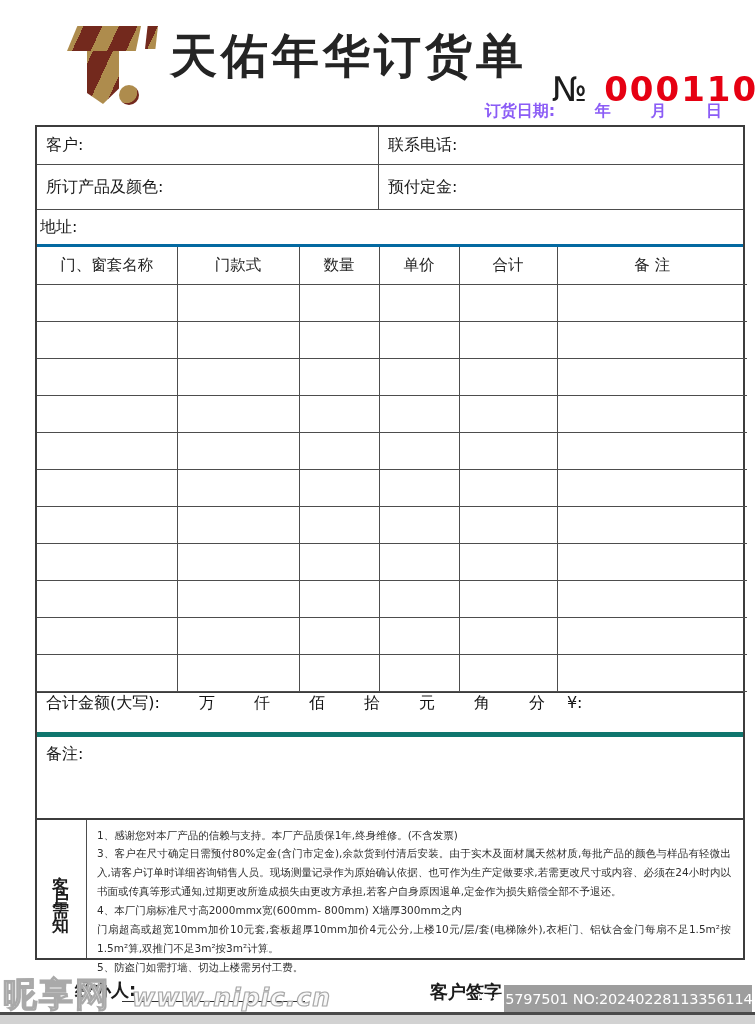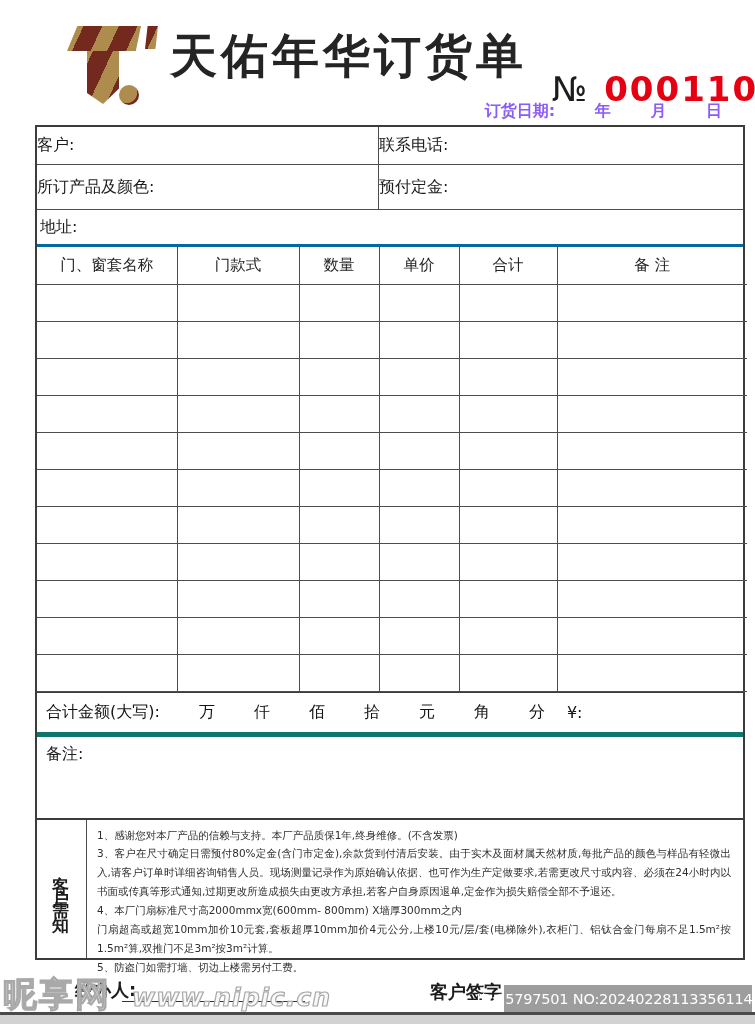--- a/index.html
+++ b/index.html
@@ -29,36 +29,36 @@
   .numero{position:absolute;left:552px;top:72px;font-size:34px;line-height:1;white-space:nowrap;}
   .numero .no-sign{color:#1c1c1c;font-weight:500;}
   .numero .no-value{color:#e60012;font-weight:600;letter-spacing:2px;margin-left:6px;}
   .date-line{position:absolute;top:101px;right:33px;font-size:16px;font-weight:700;
     color:#8b5cf6;white-space:nowrap;}
   .date-line .du{margin-left:34px;}
 
   
   .sheet{position:absolute;left:35px;top:125px;width:710px;border:2px solid #3c3c3c;background:#fff;}
   .info-row{display:flex;border-bottom:1px solid #4d4d4d;}
-  .info-cell{display:flex;align-items:center;padding-left:0;font-size:16px;color:#1c1c1c;}
+  .info-cell{display:flex;align-items:center;padding-left:9px;font-size:16px;color:#1c1c1c;}
   .info-cell.left{width:342px;border-right:1px solid #4d4d4d;}
   .info-cell.right{flex:1;}
   .r1{height:38px;} .r2{height:45px;}
   .addr-row{display:flex;align-items:center;height:37px;padding-left:3px;
     font-size:16px;border-bottom:3px solid #0369a1;}
 
   table.order-table{width:100%;border-collapse:collapse;table-layout:fixed;}
   table.order-table th,table.order-table td{border:1px solid #4d4d4d;padding:0;}
   table.order-table th{height:37px;font-size:15.5px;font-weight:500;color:#242424;text-align:center;}
   table.order-table td{height:37px;}
   table.order-table tr>*:first-child{border-left:none;}
   table.order-table tr>*:last-child{border-right:none;}
   table.order-table thead th{border-top:none;}
 
-  .total-row{display:flex;align-items:center;height:40px;border-top:1px solid #3c3c3c;
+  .total-row{display:flex;align-items:flex-start;height:40px;border-top:1px solid #3c3c3c;
     font-size:16px;color:#141414;padding-left:9px;}
   .total-row .unit{margin-left:39px;}
   .total-row .yuan{margin-left:22px;}
 
   .remarks-row{height:86px;border-top:5px solid #0f766e;font-size:16px;padding:7px 0 0 9px;}
 
   .notice{display:flex;border-top:2px solid #3c3c3c;height:140px;}
   .notice-side{width:50px;border-right:1px solid #4d4d4d;display:flex;align-items:center;justify-content:center;}
   .notice-side .vtext{writing-mode:vertical-rl;text-orientation:upright;
     font-size:17px;font-weight:600;letter-spacing:13px;color:#1c1c1c;}

